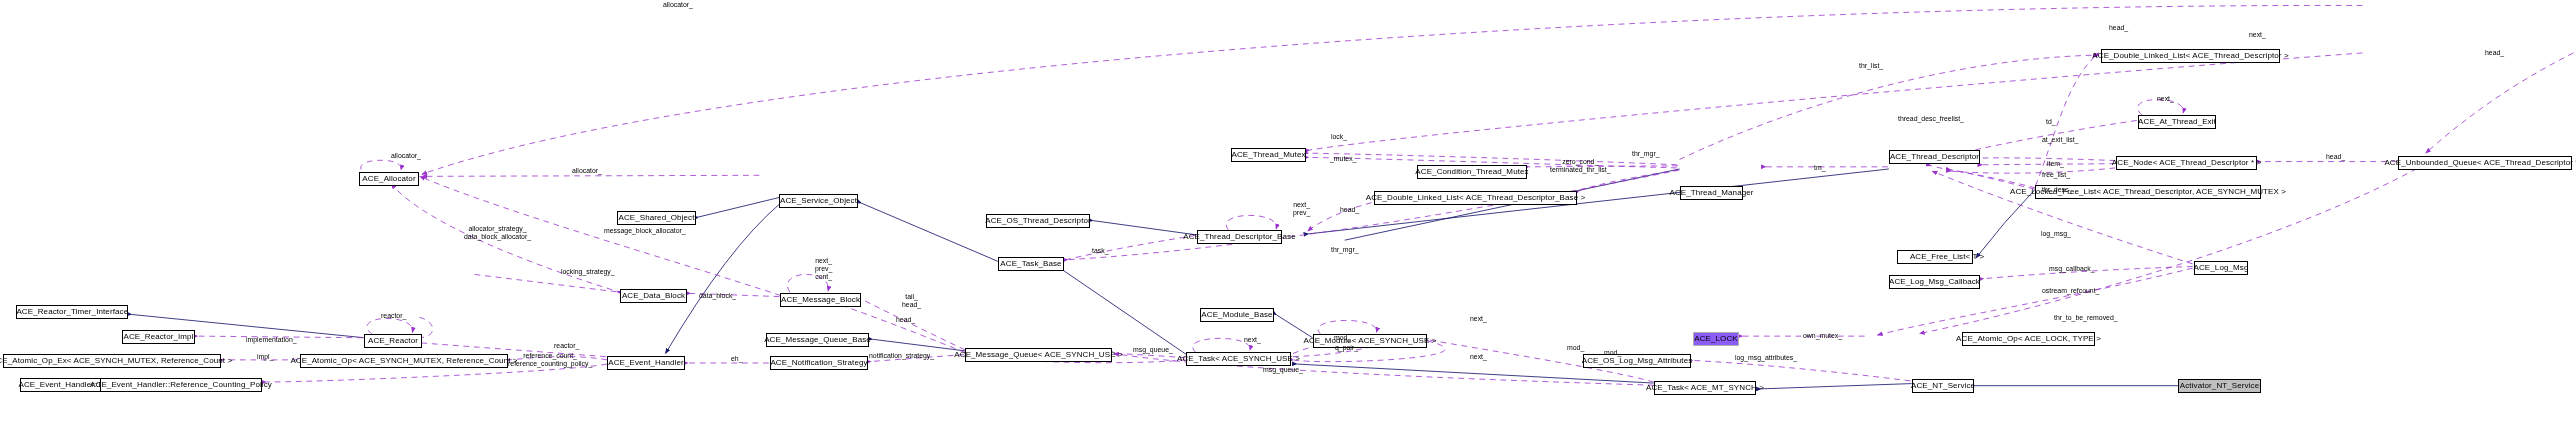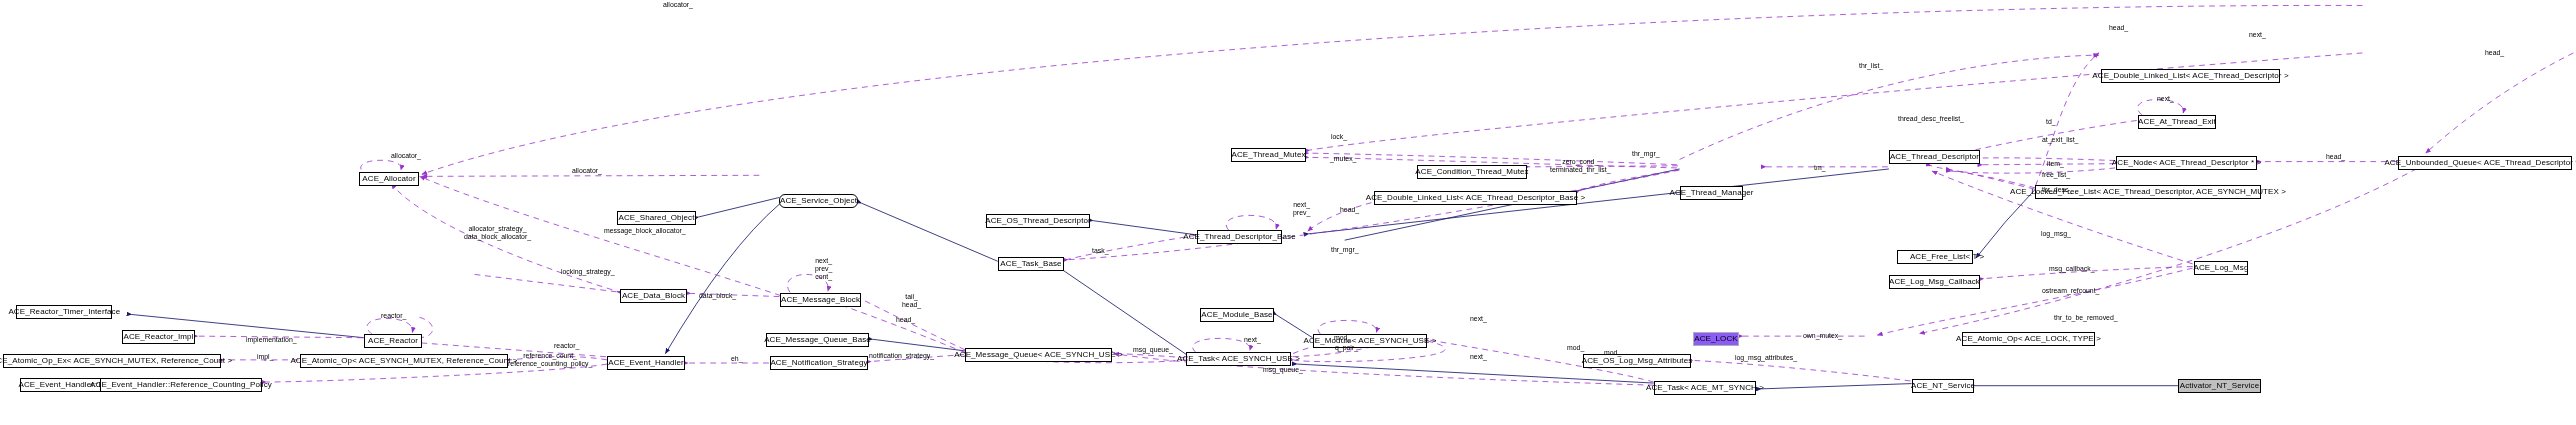--- a/index.html
+++ b/index.html
@@ -254,21 +254,21 @@
     </div>
   <div class="uml-node" style="left:2035px;top:185px;width:226px;">
       <span>ACE_Locked_Free_List&lt; ACE_Thread_Descriptor, ACE_SYNCH_MUTEX &gt;</span>
     </div>
   <div class="uml-node" style="left:2116px;top:156px;width:141px;">
       <span>ACE_Node&lt; ACE_Thread_Descriptor * &gt;</span>
     </div>
   <div class="uml-node" style="left:2138px;top:115px;width:78px;">
       <span>ACE_At_Thread_Exit</span>
     </div>
-  <div class="uml-node" style="left:2101px;top:49px;width:179px;margin-top:20px;">
+  <div class="uml-node" style="left:2101px;top:49px;width:179px;">
       <span>ACE_Double_Linked_List&lt; ACE_Thread_Descriptor &gt;</span>
     </div>
   <div class="uml-node" style="left:2398px;top:156px;width:174px;">
       <span>ACE_Unbounded_Queue&lt; ACE_Thread_Descriptor * &gt;</span>
     </div>
   <div class="uml-node" style="left:1680px;top:162px;width:63px;margin-top:24px;">
       <span>ACE_Thread_Manager</span>
     </div>
   <div class="uml-node" style="left:1417px;top:165px;width:110px;">
       <span>ACE_Condition_Thread_Mutex</span>
@@ -281,21 +281,21 @@
     </div>
   <div class="uml-node" style="left:1197px;top:230px;width:85px;">
       <span>ACE_Thread_Descriptor_Base</span>
     </div>
   <div class="uml-node" style="left:986px;top:214px;width:104px;">
       <span>ACE_OS_Thread_Descriptor</span>
     </div>
   <div class="uml-node" style="left:998px;top:257px;width:66px;">
       <span>ACE_Task_Base</span>
     </div>
-  <div class="uml-node" style="left:779px;top:194px;width:79px;border-radius:6px;">
+  <div class="uml-node" style="left:779px;top:194px;width:79px;">
       <span>ACE_Service_Object</span>
     </div>
   <div class="uml-node" style="left:617px;top:211px;width:79px;">
       <span>ACE_Shared_Object</span>
     </div>
   <div class="uml-node" style="left:780px;top:293px;width:81px;">
       <span>ACE_Message_Block</span>
     </div>
   <div class="uml-node" style="left:620px;top:289px;width:67px;">
       <span>ACE_Data_Block</span>
@@ -329,21 +329,21 @@
     </div>
   <div class="uml-node" style="left:300px;top:354px;width:208px;">
       <span>ACE_Atomic_Op&lt; ACE_SYNCH_MUTEX, Reference_Count &gt;</span>
     </div>
   <div class="uml-node" style="left:19.5px;top:378px;width:100px;">
       <span>ACE_Event_Handler::Policy</span>
     </div>
   <div class="uml-node" style="left:100px;top:378px;width:162px;">
       <span>ACE_Event_Handler::Reference_Counting_Policy</span>
     </div>
-  <div class="uml-node" style="left:16.3px;top:305px;width:96px;">
+  <div class="uml-node" style="left:16.3px;top:305px;width:112px;">
       <span>ACE_Reactor_Timer_Interface</span>
     </div>
   <div class="uml-node" style="left:122px;top:330px;width:73px;">
       <span>ACE_Reactor_Impl</span>
     </div>
   <div class="uml-node" style="left:364px;top:334px;width:58px;">
       <span>ACE_Reactor</span>
     </div>
 
   <div class="edge-label" style="left:663px;top:1.1px;">allocator_</div>

